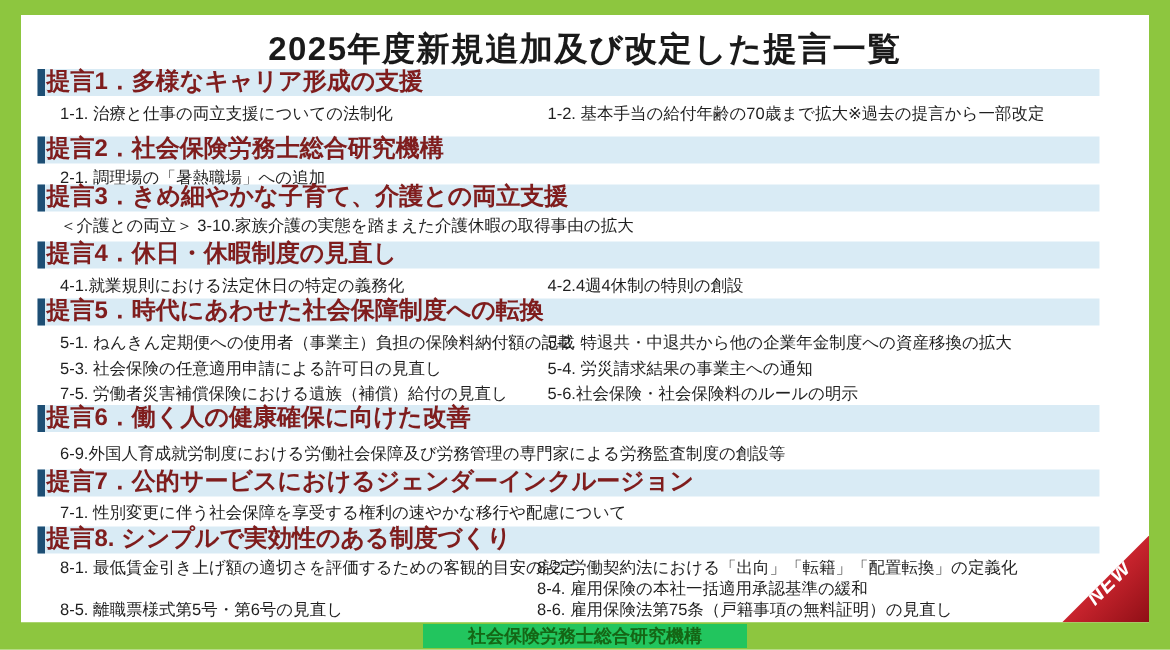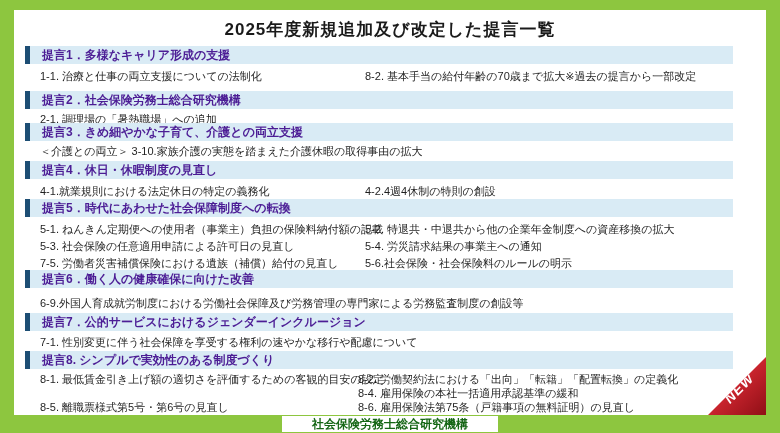--- a/index.html
+++ b/index.html
@@ -8,28 +8,28 @@
     background:#8dc63f;
     font-family:"Liberation Sans","DejaVu Sans",sans-serif;
     -webkit-font-smoothing:antialiased;
   }
   .content{
     position:absolute;left:14px;top:10px;width:752px;height:405px;
     background:#ffffff;
   }
   .title{
     position:absolute;top:8px;left:0;width:100%;
-    text-align:center;font-size:17px;font-weight:bold;color:#1a1a1a;
+    text-align:center;font-size:22px;font-weight:bold;color:#1a1a1a;
     letter-spacing:1px;
   }
   .hdr{
     position:absolute;left:11px;width:708px;height:18px;box-sizing:border-box;
     background:#d9ebf5;border-left:5px solid #1d4e74;
-    color:#4c1d95;font-size:12px;font-weight:bold;line-height:18px;
-    padding-left:12px;white-space:nowrap;
+    color:#7f1d1d;font-size:16px;font-weight:bold;line-height:18px;
+    padding-left:1px;white-space:nowrap;
   }
   .it{
     position:absolute;font-size:11px;color:#1f1f1f;white-space:nowrap;line-height:13px;text-align:center;
   }
   .ribbon{
     position:absolute;right:0;bottom:0;width:58px;height:58px;
     background:linear-gradient(135deg,#e8605c 0%,#cf2630 45%,#8f0f16 100%);
     -webkit-clip-path:polygon(100% 0,100% 100%,0 100%);
     clip-path:polygon(100% 0,100% 100%,0 100%);
   }
@@ -37,34 +37,34 @@
     position:absolute;left:54%;top:54%;
     transform:translate(-50%,-50%) rotate(-45deg);
     color:#ffffff;font-size:14px;font-weight:bold;font-style:italic;
     letter-spacing:1px;
   }
   .footer-band{
     position:absolute;left:0;bottom:0;width:780px;height:18px;background:#8dc63f;
   }
   .footer-box{
     position:absolute;left:50%;top:1px;transform:translateX(-50%);
-    background:#ffffff;height:16px;line-height:16px;padding:0 30px;
+    background:#22c55e;height:16px;line-height:16px;padding:0 30px;
     font-size:12px;font-weight:bold;color:#156615;white-space:nowrap;
   }
 </style>
 </head>
 <body>
 
 <div class="content">
 
   <div class="title">2025年度新規追加及び改定した提言一覧</div>
 
   <div class="hdr" style="top:36px">提言1．多様なキャリア形成の支援</div>
   <div class="it" style="top:60px;left:26px">1-1. 治療と仕事の両立支援についての法制化</div>
-  <div class="it" style="top:60px;left:351px">8-2. 基本手当の給付年齢の70歳まで拡大※過去の提言から一部改定</div>
+  <div class="it" style="top:60px;left:351px">1-2. 基本手当の給付年齢の70歳まで拡大※過去の提言から一部改定</div>
 
   <div class="hdr" style="top:81px">提言2．社会保険労務士総合研究機構</div>
   <div class="it" style="top:103px;left:26px">2-1. 調理場の「暑熱職場」への追加</div>
 
   <div class="hdr" style="top:113px">提言3．きめ細やかな子育て、介護との両立支援</div>
   <div class="it" style="top:135px;left:26px">＜介護との両立＞ 3-10.家族介護の実態を踏まえた介護休暇の取得事由の拡大</div>
 
   <div class="hdr" style="top:151px">提言4．休日・休暇制度の見直し</div>
   <div class="it" style="top:175px;left:26px">4-1.就業規則における法定休日の特定の義務化</div>
   <div class="it" style="top:175px;left:351px">4-2.4週4休制の特則の創設</div>

